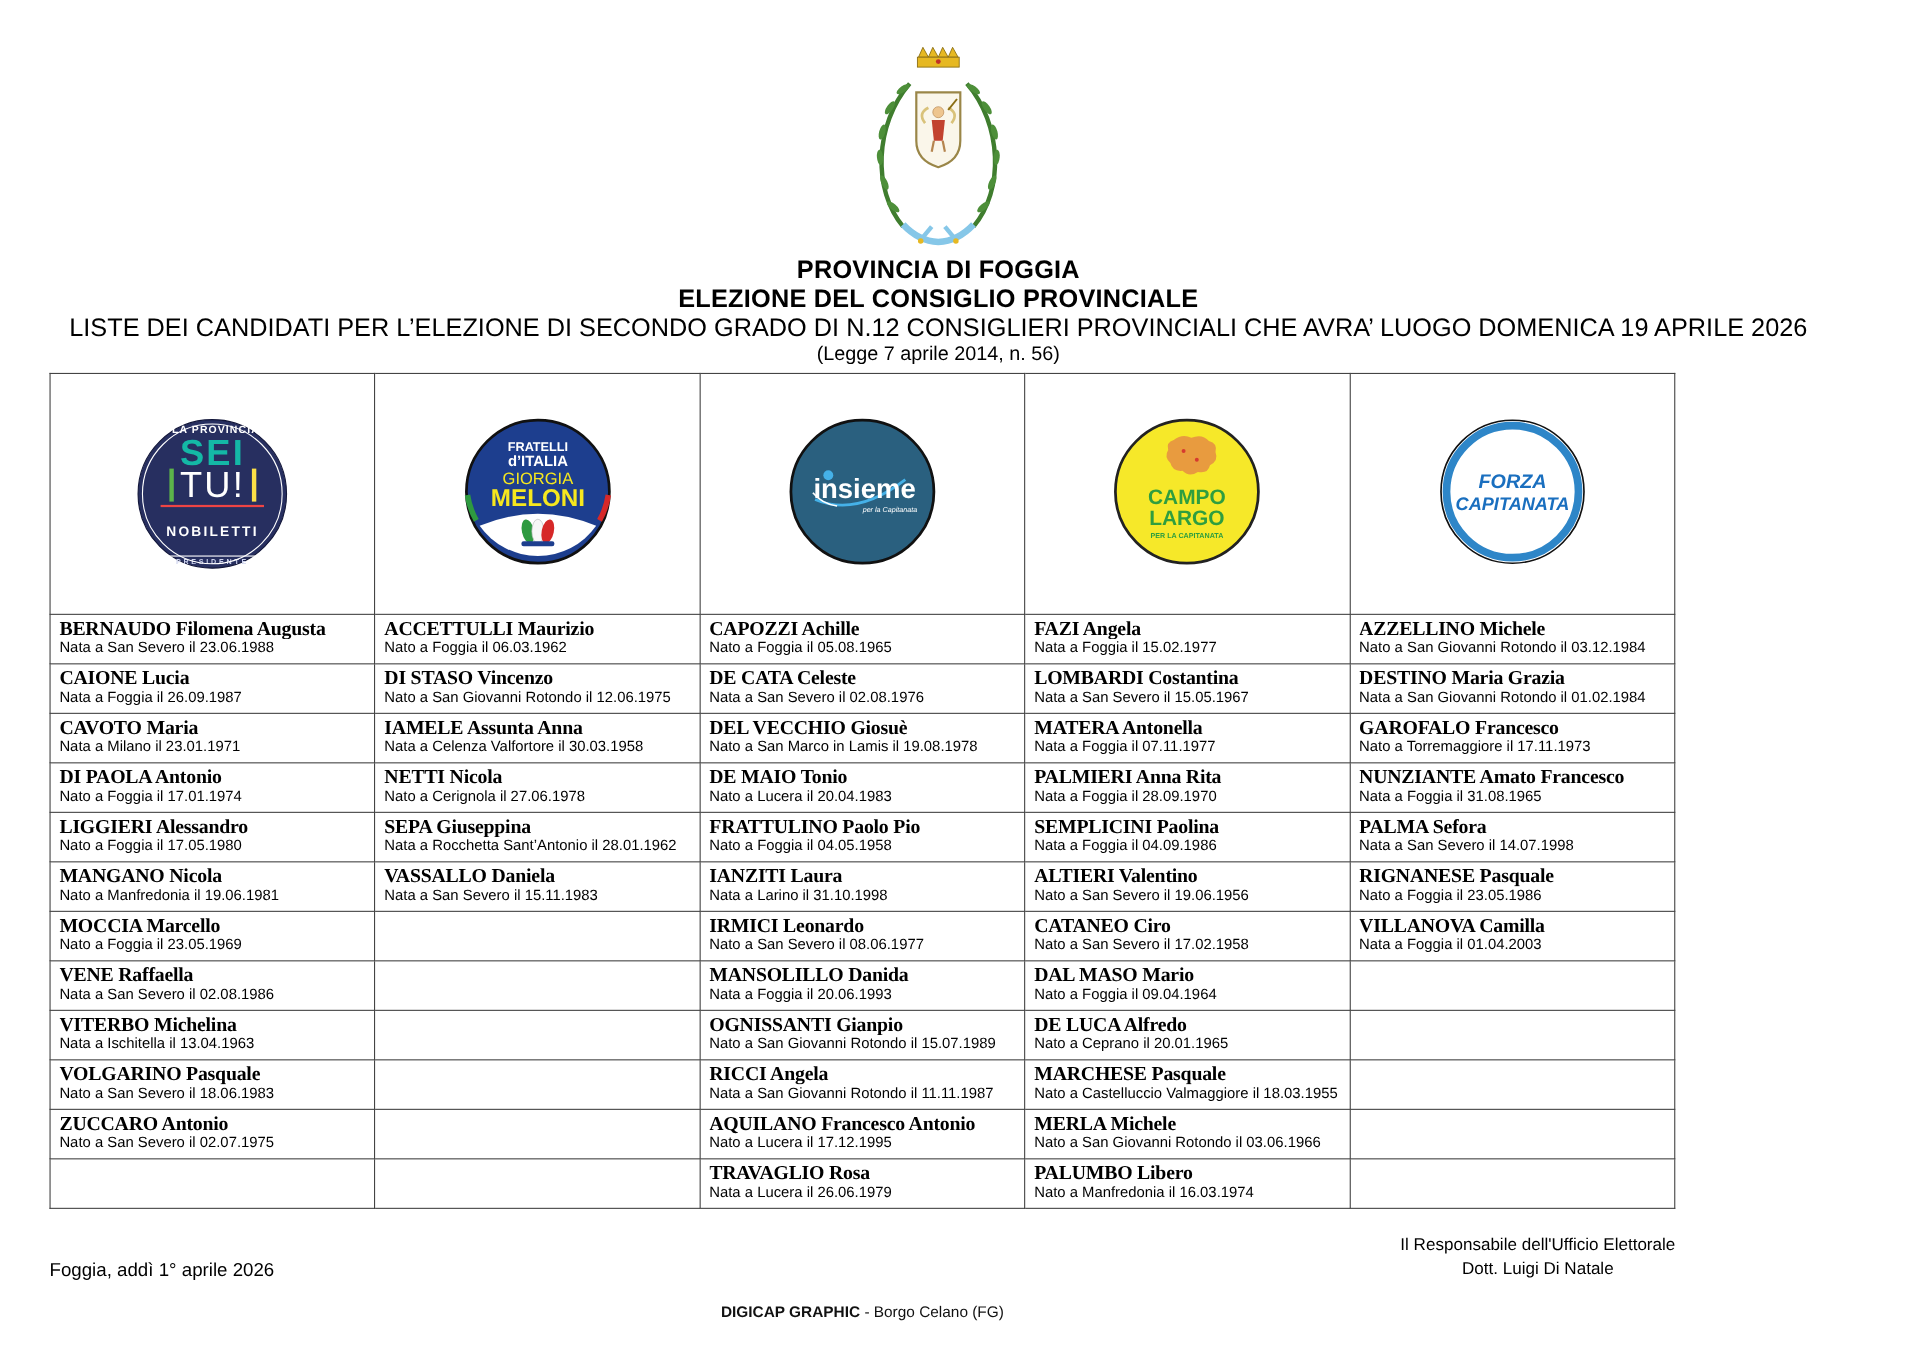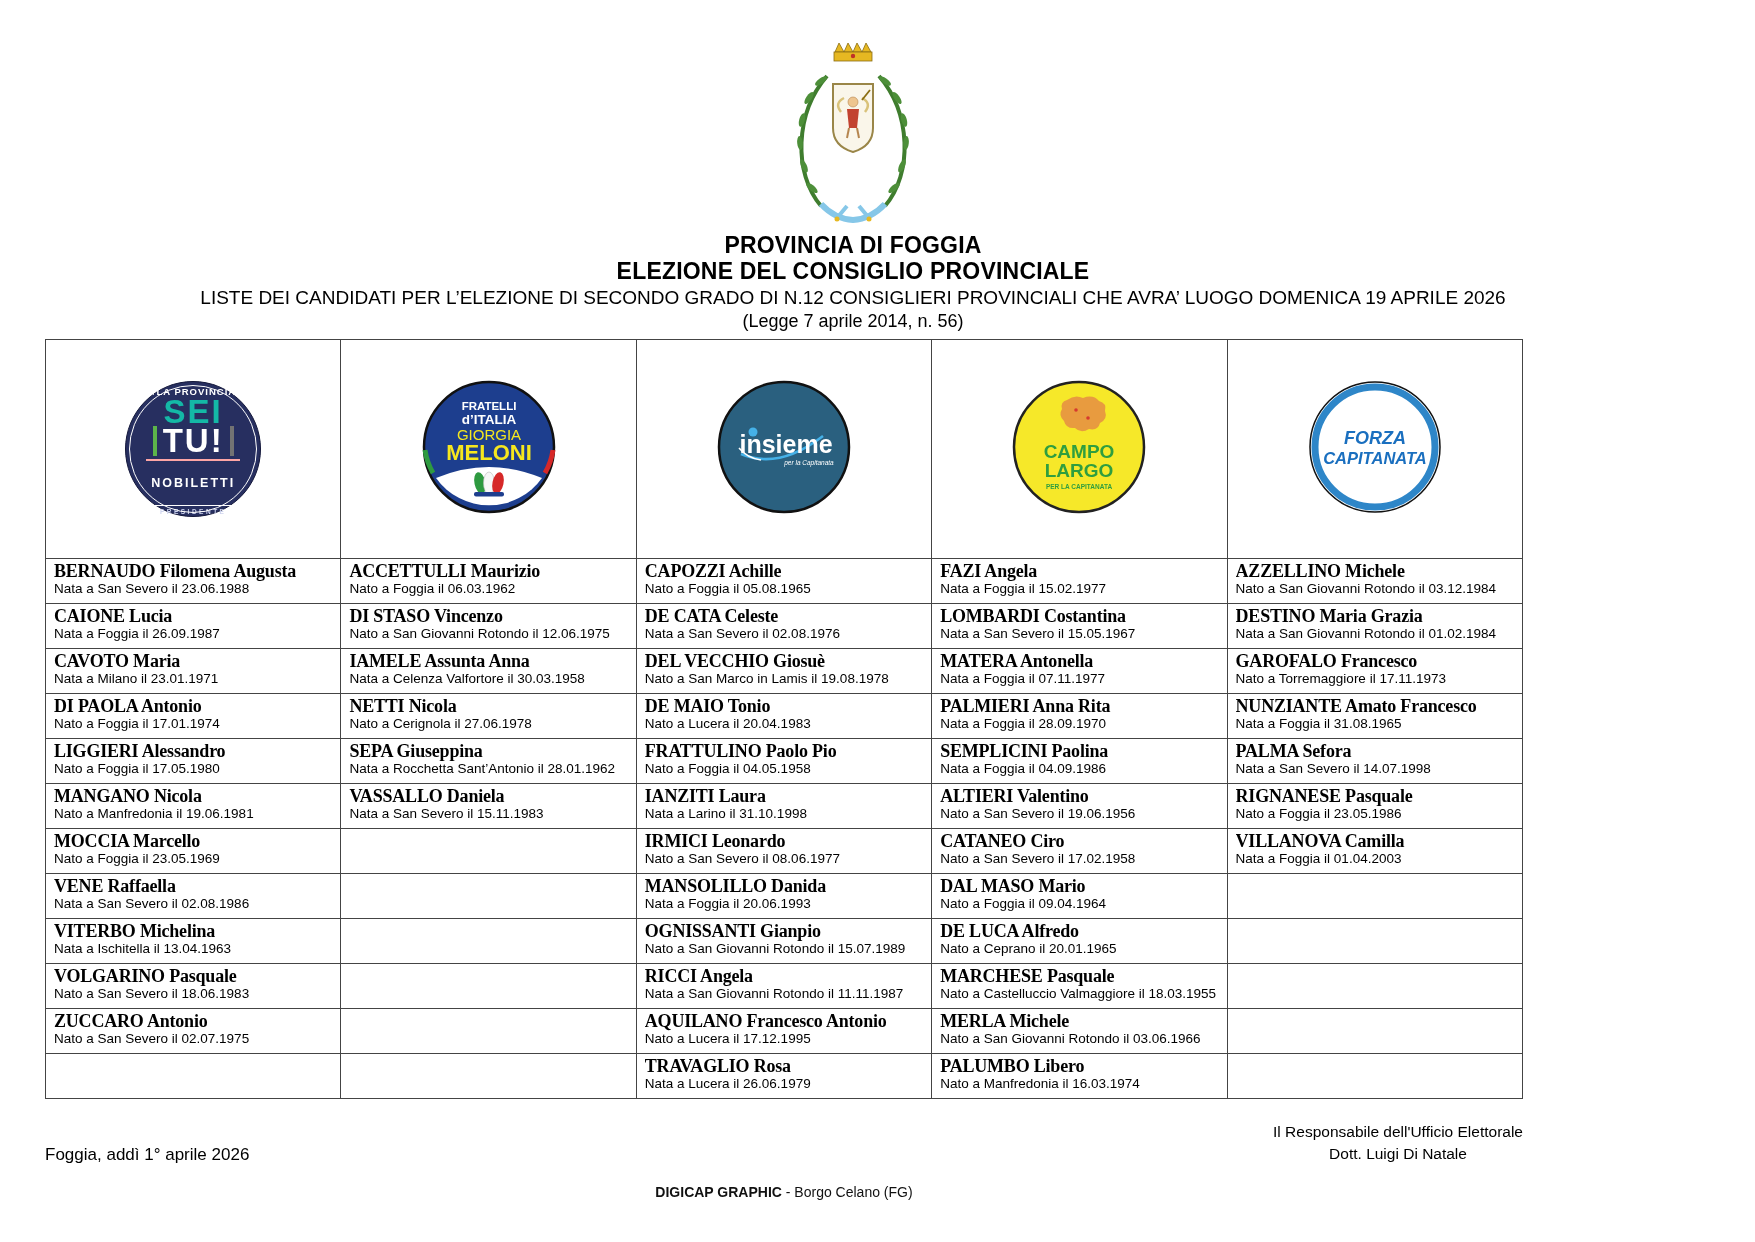--- a/index.html
+++ b/index.html
@@ -5,41 +5,41 @@
   html,body{margin:0;padding:0;}
   body{
     width:1755px;height:1242px;background:#ffffff;
     font-family:"Liberation Sans","DejaVu Sans",sans-serif;
     color:#000;position:relative;overflow:hidden;
   }
   .content{width:1616px;margin-left:45px;}
   .emblem-wrap{text-align:center;padding-top:38px;height:190px;}
   .t1,.t2{text-align:center;font-weight:bold;font-size:23px;line-height:26px;letter-spacing:0.2px;}
   .t1{margin-top:4px;}
-  .sub{text-align:center;font-size:19px;line-height:23px;margin-top:2px;}
+  .sub{text-align:center;font-size:23px;line-height:23px;margin-top:2px;}
   .law{text-align:center;font-size:18px;line-height:22px;margin-top:1px;}
 
   table.lists{border-collapse:collapse;table-layout:fixed;width:1478px;margin-top:7px;}
   table.lists th,table.lists td{border:1px solid #444;}
   th.lh{font-size:21px;font-weight:bold;padding:3px 2px;height:26px;text-align:center;}
   td.logocell{height:216px;text-align:center;vertical-align:middle;}
   td.cand{height:41px;vertical-align:top;padding:2px 8px 1px 8px;}
   .cn{font-weight:bold;font-size:18px;line-height:20px;letter-spacing:-0.2px;white-space:nowrap;overflow:hidden;font-family:Liberation Serif, serif;}
   .cb{font-size:13.5px;line-height:15px;white-space:nowrap;overflow:hidden;}
 
   
   .logo1{width:134px;height:134px;border-radius:50%;background:#272f60;color:#fff;
     margin:0 auto;display:flex;flex-direction:column;align-items:center;justify-content:center;
     position:relative;border:1px solid #13173a;}
   .logo1::after{content:"";position:absolute;inset:3px;border:1.5px solid #fff;border-radius:50%;pointer-events:none;}
   .l1top{font-size:9.5px;font-weight:bold;letter-spacing:1px;margin-top:2px;}
   .l1sei{font-size:33px;font-weight:bold;color:#14b8a6;line-height:29px;letter-spacing:2px;}
-  .l1tu{font-size:33px;font-weight:bold;line-height:30px;letter-spacing:2px;
-    border-left:4px solid #5cb44a;border-right:4px solid #737373;padding:0 6px;}
-  .l1band{font-size:12.5px;font-weight:bold;letter-spacing:2px;border-top:2px solid #fca5a5;border-bottom:1.5px solid #fff;padding:15px 5px;margin-top:3px;}
+  .l1tu{font-size:33px;font-weight:normal;line-height:30px;letter-spacing:2px;
+    border-left:4px solid #5cb44a;border-right:4px solid #fde047;padding:0 6px;}
+  .l1band{font-size:12.5px;font-weight:bold;letter-spacing:2px;border-top:2px solid #ef4444;border-bottom:1.5px solid #fff;padding:15px 5px;margin-top:3px;}
   .l1pres{font-size:6.5px;font-weight:bold;letter-spacing:2.5px;margin-top:2px;color:#cdd3ee;}
 
   .footer{width:1478px;margin-left:45px;margin-top:22px;display:flex;justify-content:space-between;align-items:flex-end;}
   .fleft{font-size:17px;}
   .fright{text-align:center;font-size:15.5px;line-height:22px;margin-left:40px;}
   .printer{position:absolute;left:45px;width:1478px;top:1184px;text-align:center;font-size:14px;color:#111;}
   .printer b{font-weight:bold;}
 </style>
 </head>
 <body>

